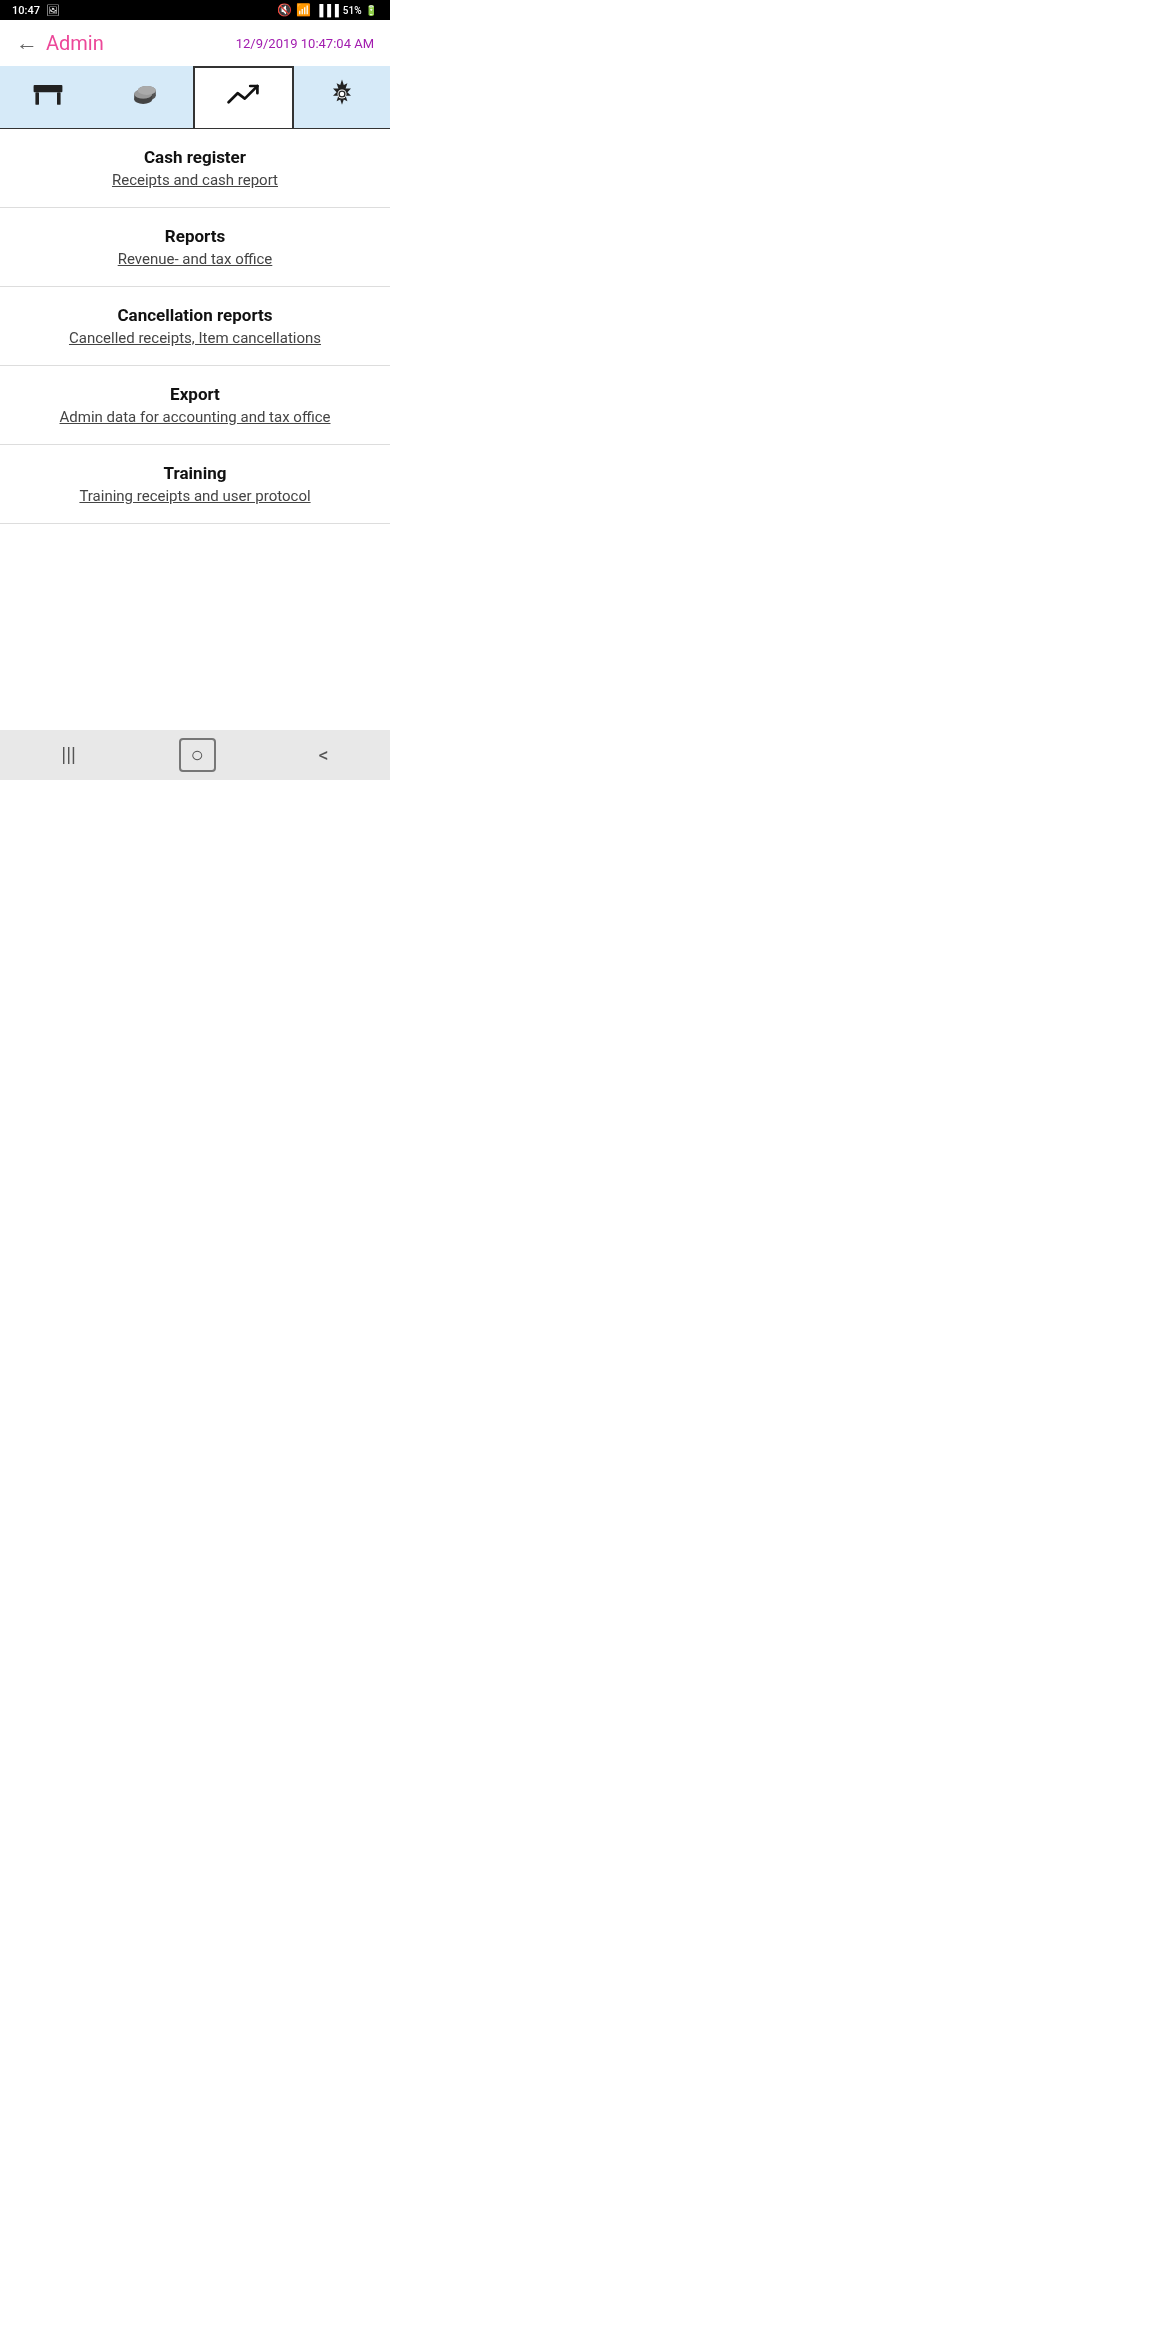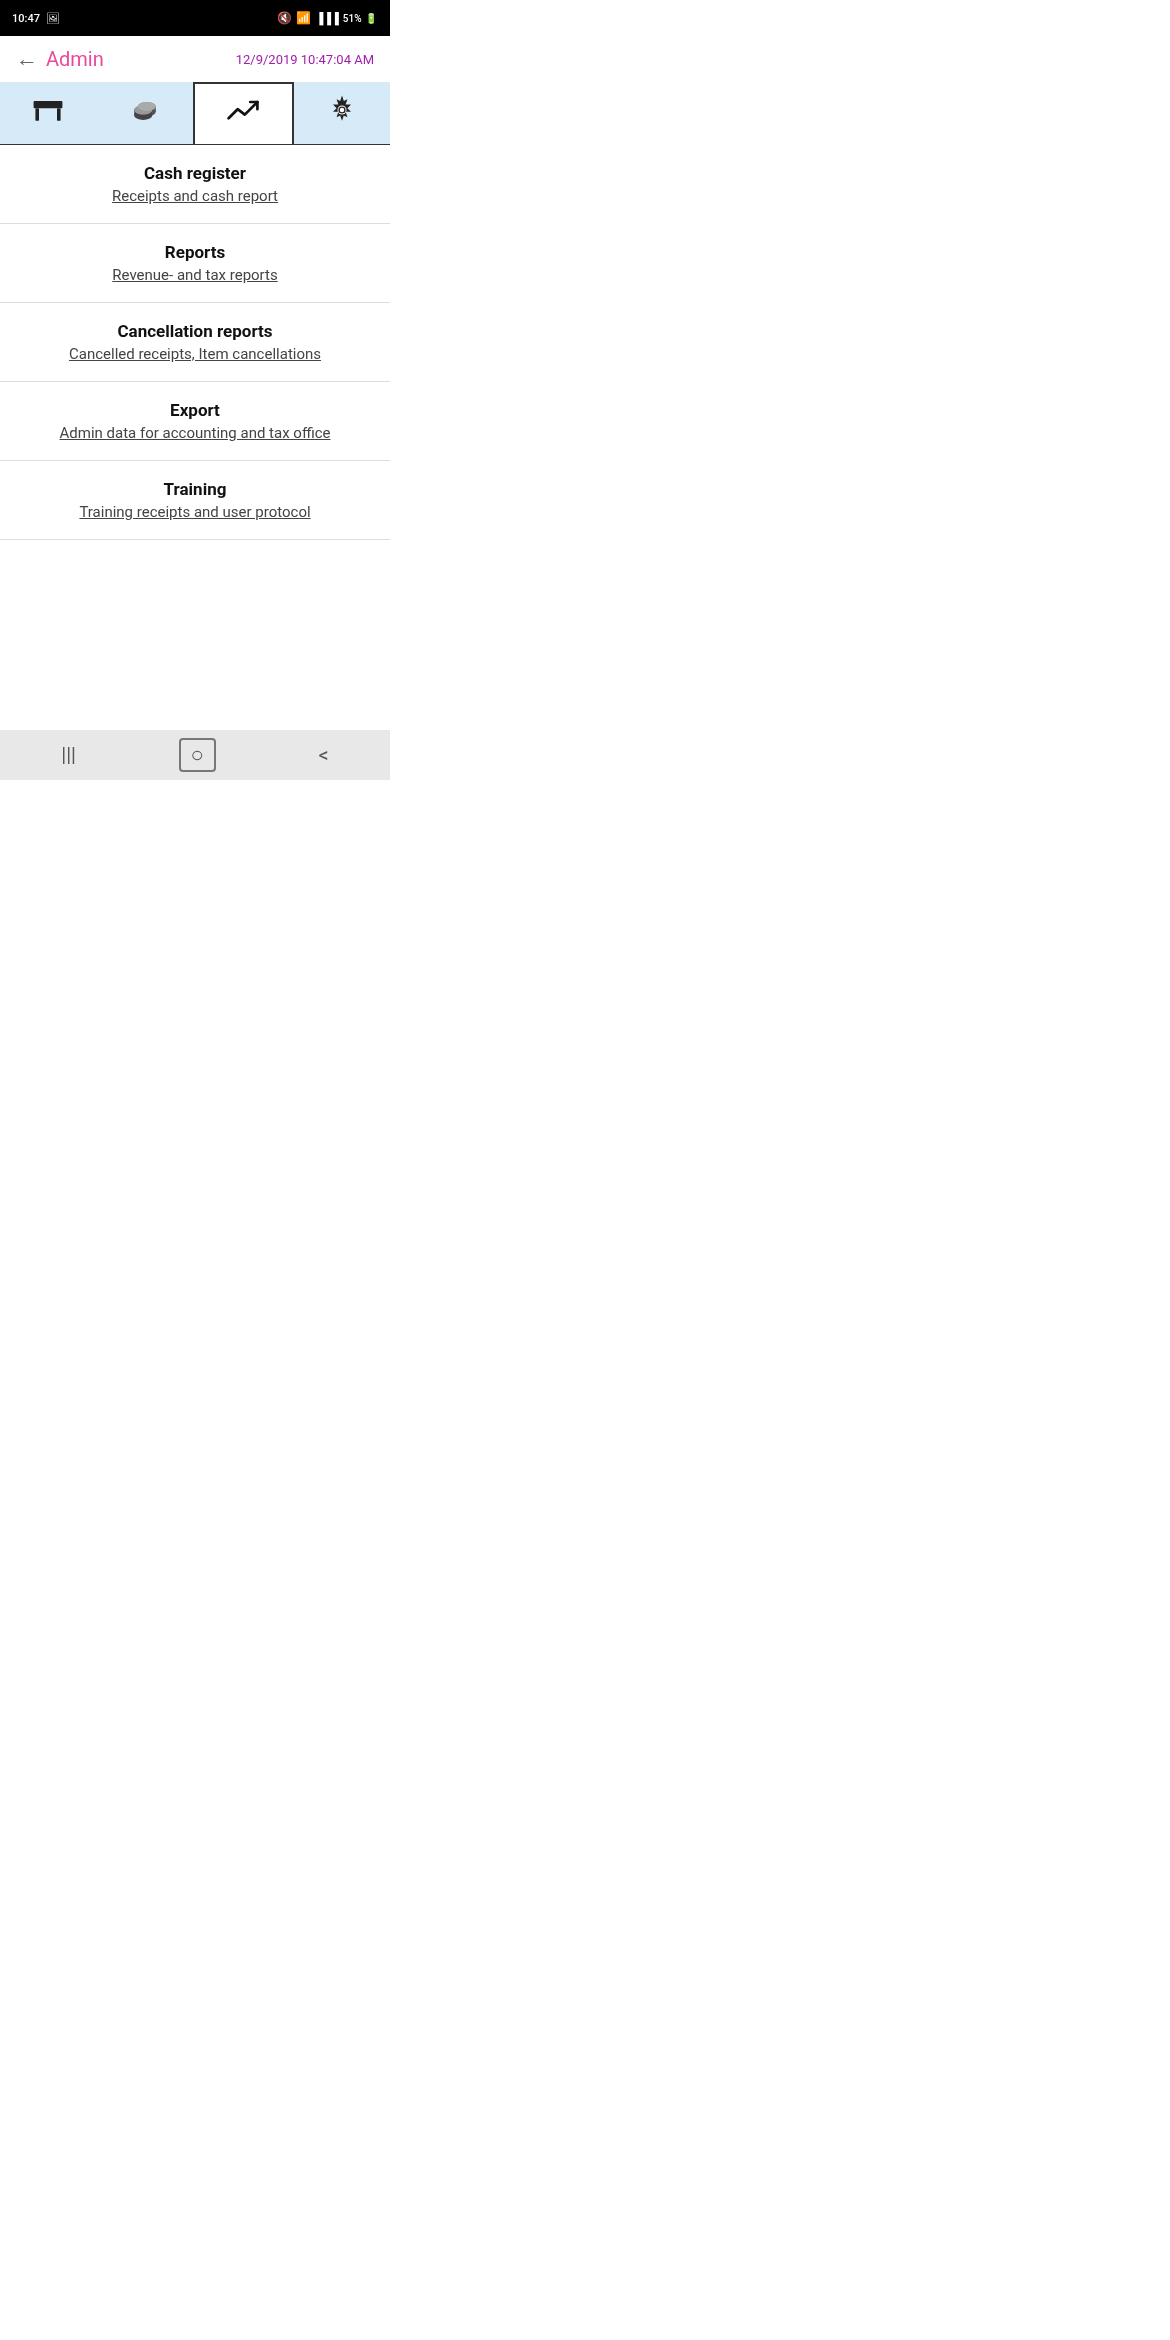--- a/index.html
+++ b/index.html
@@ -14,21 +14,21 @@
       height: 780px;
       background: #ffffff;
       font-family: 'Roboto', Arial, sans-serif;
       overflow: hidden;
       position: relative;
     }
 
     
     .status-bar {
       background: #000000;
-      height: 36px;
+      height: 20px;
       display: flex;
       align-items: center;
       justify-content: space-between;
       padding: 0 12px;
       color: white;
       font-size: 11px;
       font-weight: 500;
     }
 
     .status-bar-left {
@@ -251,21 +251,21 @@
 </div>
 
 <div class="menu-list">
 
 <div class="menu-item">
       <div class="menu-item-title">Cash register</div>
       <div class="menu-item-subtitle">Receipts and cash report</div>
     </div>
     <div class="menu-item">
       <div class="menu-item-title">Reports</div>
-      <div class="menu-item-subtitle">Revenue- and tax reports</div>
+      <div class="menu-item-subtitle">Revenue- and tax office</div>
     </div>
     <div class="menu-item">
       <div class="menu-item-title">Cancellation reports</div>
       <div class="menu-item-subtitle">Cancelled receipts, Item cancellations</div>
     </div>
     <div class="menu-item">
       <div class="menu-item-title">Export</div>
       <div class="menu-item-subtitle">Admin data for accounting and tax office</div>
     </div>
     <div class="menu-item">

